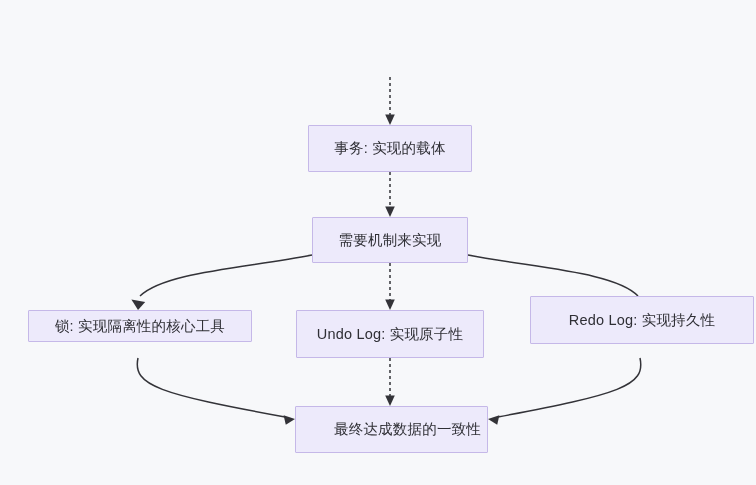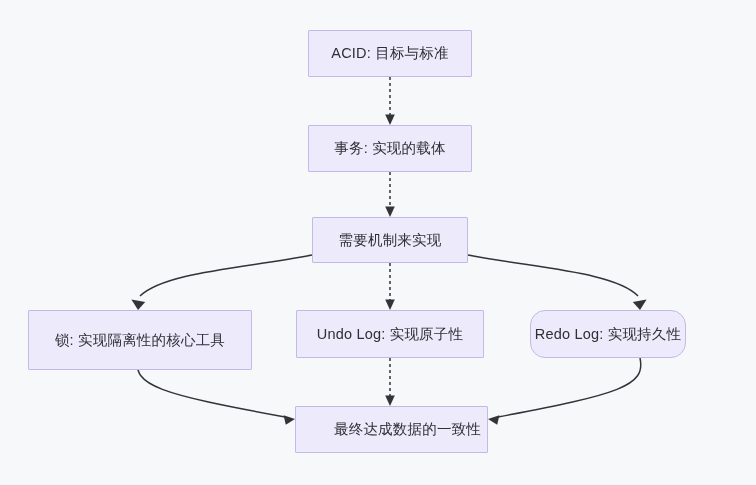--- a/index.html
+++ b/index.html
@@ -99,41 +99,38 @@
       <path class="edge-path dashed" d="M 390 358 L 390 398"></path>
       <polygon class="arrow-head" points="390,406 385.2,395.4 394.8,395.4"></polygon>
     </g>
 
     <g>
       <path class="edge-path" d="M 640 358 C 646 386, 620 394, 498 417"></path>
       <polygon class="arrow-head" points="488,419 499.4,415.3 497.2,424.8"></polygon>
     </g>
   </svg>
 
-  <div class="node" style="left:308px; top:30px; width:164px; height:47px;">
-    <span class="node-label">ACID: 目标与标准</span>
-  </div>
 
   <div class="node" style="left:312px; top:217px; width:156px; height:46px;">
     <span class="node-label">需要机制来实现</span>
   </div>
 
   <div class="node" style="left:308px; top:125px; width:164px; height:47px;">
     <span class="node-label">事务: 实现的载体</span>
   </div>
 
-  <div class="node" style="left:28px; top:310px; width:224px; height:60px;">
+  <div class="node" style="left:28px; top:310px; width:224px; height:32px;">
     <span class="node-label">锁: 实现隔离性的核心工具</span>
   </div>
 
   <div class="node" style="left:296px; top:310px; width:188px; height:48px;justify-content:center;">
     <span class="node-label">Undo Log: 实现原子性</span>
   </div>
 
-  <div class="node" style="left:530px; top:310px; width:156px; height:48px;border-radius:15px;">
+  <div class="node" style="left:530px; top:296px; width:224px; height:48px;">
     <span class="node-label">Redo Log: 实现持久性</span>
   </div>
 
   <div class="node" style="left:295px; top:406px; width:193px; height:47px;padding-left:32px;">
     <span class="node-label">最终达成数据的一致性</span>
   </div>
 
 </div>
 
 </body></html>

